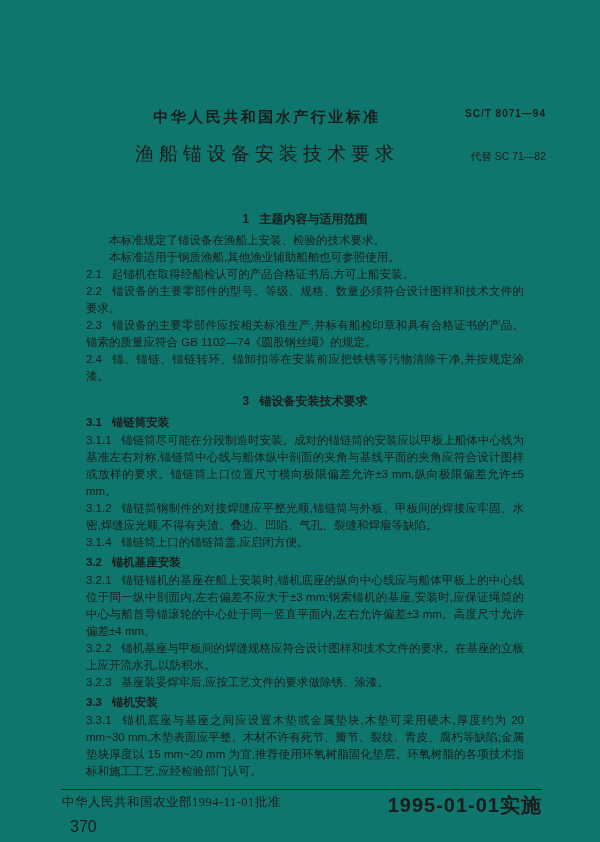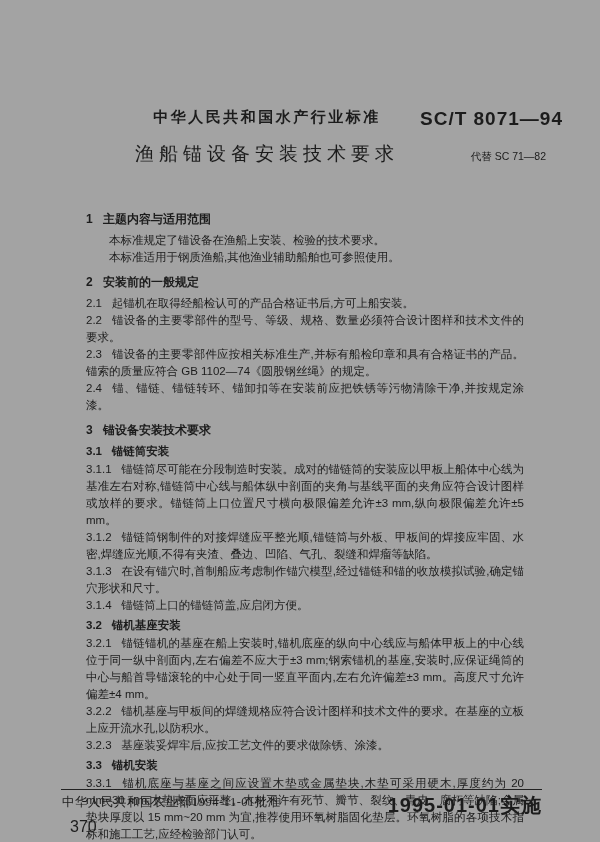--- a/index.html
+++ b/index.html
@@ -5,36 +5,36 @@
   html,body{margin:0;padding:0;}
   body{
     width:600px;height:842px;
     background:#e9e9e7;
     font-family:"Liberation Sans","DejaVu Sans",sans-serif;
     -webkit-font-smoothing:antialiased;
   }
   .page{
     position:relative;
     width:600px;height:842px;
-    background:#a3a3a3;
+    background:#0f766e;
     color:#1c1c1c;
     overflow:hidden;
     box-sizing:border-box;
   }
   
   .std-name{
     position:absolute;top:108px;left:87px;width:360px;
     text-align:center;
     font-size:15px;font-weight:700;letter-spacing:2.5px;
     white-space:nowrap;
   }
   .doc-num{
     position:absolute;top:108px;left:420px;width:126px;
     text-align:right;
-    font-size:19px;font-weight:700;letter-spacing:1px;
+    font-size:10px;font-weight:700;letter-spacing:1px;
     white-space:nowrap;
   }
   .doc-title{
     position:absolute;top:141px;left:87px;width:360px;
     text-align:center;
     font-size:19px;font-weight:400;letter-spacing:5px;
     white-space:nowrap;
   }
   .replaces{
     position:absolute;top:150px;left:420px;width:126px;
@@ -45,21 +45,21 @@
   
   .doc-body{
     position:absolute;top:203px;left:86px;width:438px;
     font-size:11.5px;line-height:17px;
     text-align:justify;
   }
   .doc-body p{margin:0;}
   .doc-body p.h1{
     font-weight:700;font-size:12px;
     margin-top:8px;margin-bottom:4px;
-    text-align:left;
+    text-align:center;
   }
   .doc-body p.h2{
     font-weight:700;
     margin-top:3px;margin-bottom:1px;
     text-align:left;
   }
   .doc-body p.pi{text-indent:2em;}
   .doc-body .num{margin-right:0.85em;white-space:nowrap;}
   
   .footer-rule{
@@ -90,30 +90,28 @@
 
   <div class="std-name">中华人民共和国水产行业标准</div>
   <div class="doc-num">SC/T 8071—94</div>
   <div class="doc-title">渔船锚设备安装技术要求</div>
   <div class="replaces">代替 SC 71—82</div>
 
   <div class="doc-body" id="doc-body">
       <p class="h1"><span class="num">1</span><span>主题内容与适用范围</span></p>
       <p class="pi"><span>本标准规定了锚设备在渔船上安装、检验的技术要求。</span></p>
       <p class="pi"><span>本标准适用于钢质渔船,其他渔业辅助船舶也可参照使用。</span></p>
-      <p class="h1"><span class="num">2</span><span>安装前的一般规定</span></p>
       <p class="p"><span class="num">2.1</span><span>起锚机在取得经船检认可的产品合格证书后,方可上船安装。</span></p>
       <p class="p"><span class="num">2.2</span><span>锚设备的主要零部件的型号、等级、规格、数量必须符合设计图样和技术文件的要求。</span></p>
       <p class="p"><span class="num">2.3</span><span>锚设备的主要零部件应按相关标准生产,并标有船检印章和具有合格证书的产品。锚索的质量应符合 GB 1102—74《圆股钢丝绳》的规定。</span></p>
       <p class="p"><span class="num">2.4</span><span>锚、锚链、锚链转环、锚卸扣等在安装前应把铁锈等污物清除干净,并按规定涂漆。</span></p>
       <p class="h1"><span class="num">3</span><span>锚设备安装技术要求</span></p>
       <p class="h2"><span class="num">3.1</span><span>锚链筒安装</span></p>
       <p class="p"><span class="num">3.1.1</span><span>锚链筒尽可能在分段制造时安装。成对的锚链筒的安装应以甲板上船体中心线为基准左右对称,锚链筒中心线与船体纵中剖面的夹角与基线平面的夹角应符合设计图样或放样的要求。锚链筒上口位置尺寸横向极限偏差允许±3 mm,纵向极限偏差允许±5 mm。</span></p>
       <p class="p"><span class="num">3.1.2</span><span>锚链筒钢制件的对接焊缝应平整光顺,锚链筒与外板、甲板间的焊接应牢固、水密,焊缝应光顺,不得有夹渣、叠边、凹陷、气孔、裂缝和焊瘤等缺陷。</span></p>
-      <p class="p"><span class="num">3.1.3</span><span>在设有锚穴时,首制船应考虑制作锚穴模型,经过锚链和锚的收放模拟试验,确定锚穴形状和尺寸。</span></p>
       <p class="p"><span class="num">3.1.4</span><span>锚链筒上口的锚链筒盖,应启闭方便。</span></p>
       <p class="h2"><span class="num">3.2</span><span>锚机基座安装</span></p>
       <p class="p"><span class="num">3.2.1</span><span>锚链锚机的基座在船上安装时,锚机底座的纵向中心线应与船体甲板上的中心线位于同一纵中剖面内,左右偏差不应大于±3 mm;钢索锚机的基座,安装时,应保证绳筒的中心与船首导锚滚轮的中心处于同一竖直平面内,左右允许偏差±3 mm。高度尺寸允许偏差±4 mm。</span></p>
       <p class="p"><span class="num">3.2.2</span><span>锚机基座与甲板间的焊缝规格应符合设计图样和技术文件的要求。在基座的立板上应开流水孔,以防积水。</span></p>
       <p class="p"><span class="num">3.2.3</span><span>基座装妥焊牢后,应按工艺文件的要求做除锈、涂漆。</span></p>
       <p class="h2"><span class="num">3.3</span><span>锚机安装</span></p>
       <p class="p"><span class="num">3.3.1</span><span>锚机底座与基座之间应设置木垫或金属垫块,木垫可采用硬木,厚度约为 20 mm~30 mm,木垫表面应平整。木材不许有死节、瓣节、裂纹、青皮、腐朽等缺陷;金属垫块厚度以 15 mm~20 mm 为宜,推荐使用环氧树脂固化垫层。环氧树脂的各项技术指标和施工工艺,应经检验部门认可。</span></p>
       <p class="p"></p>
     </div>
 

